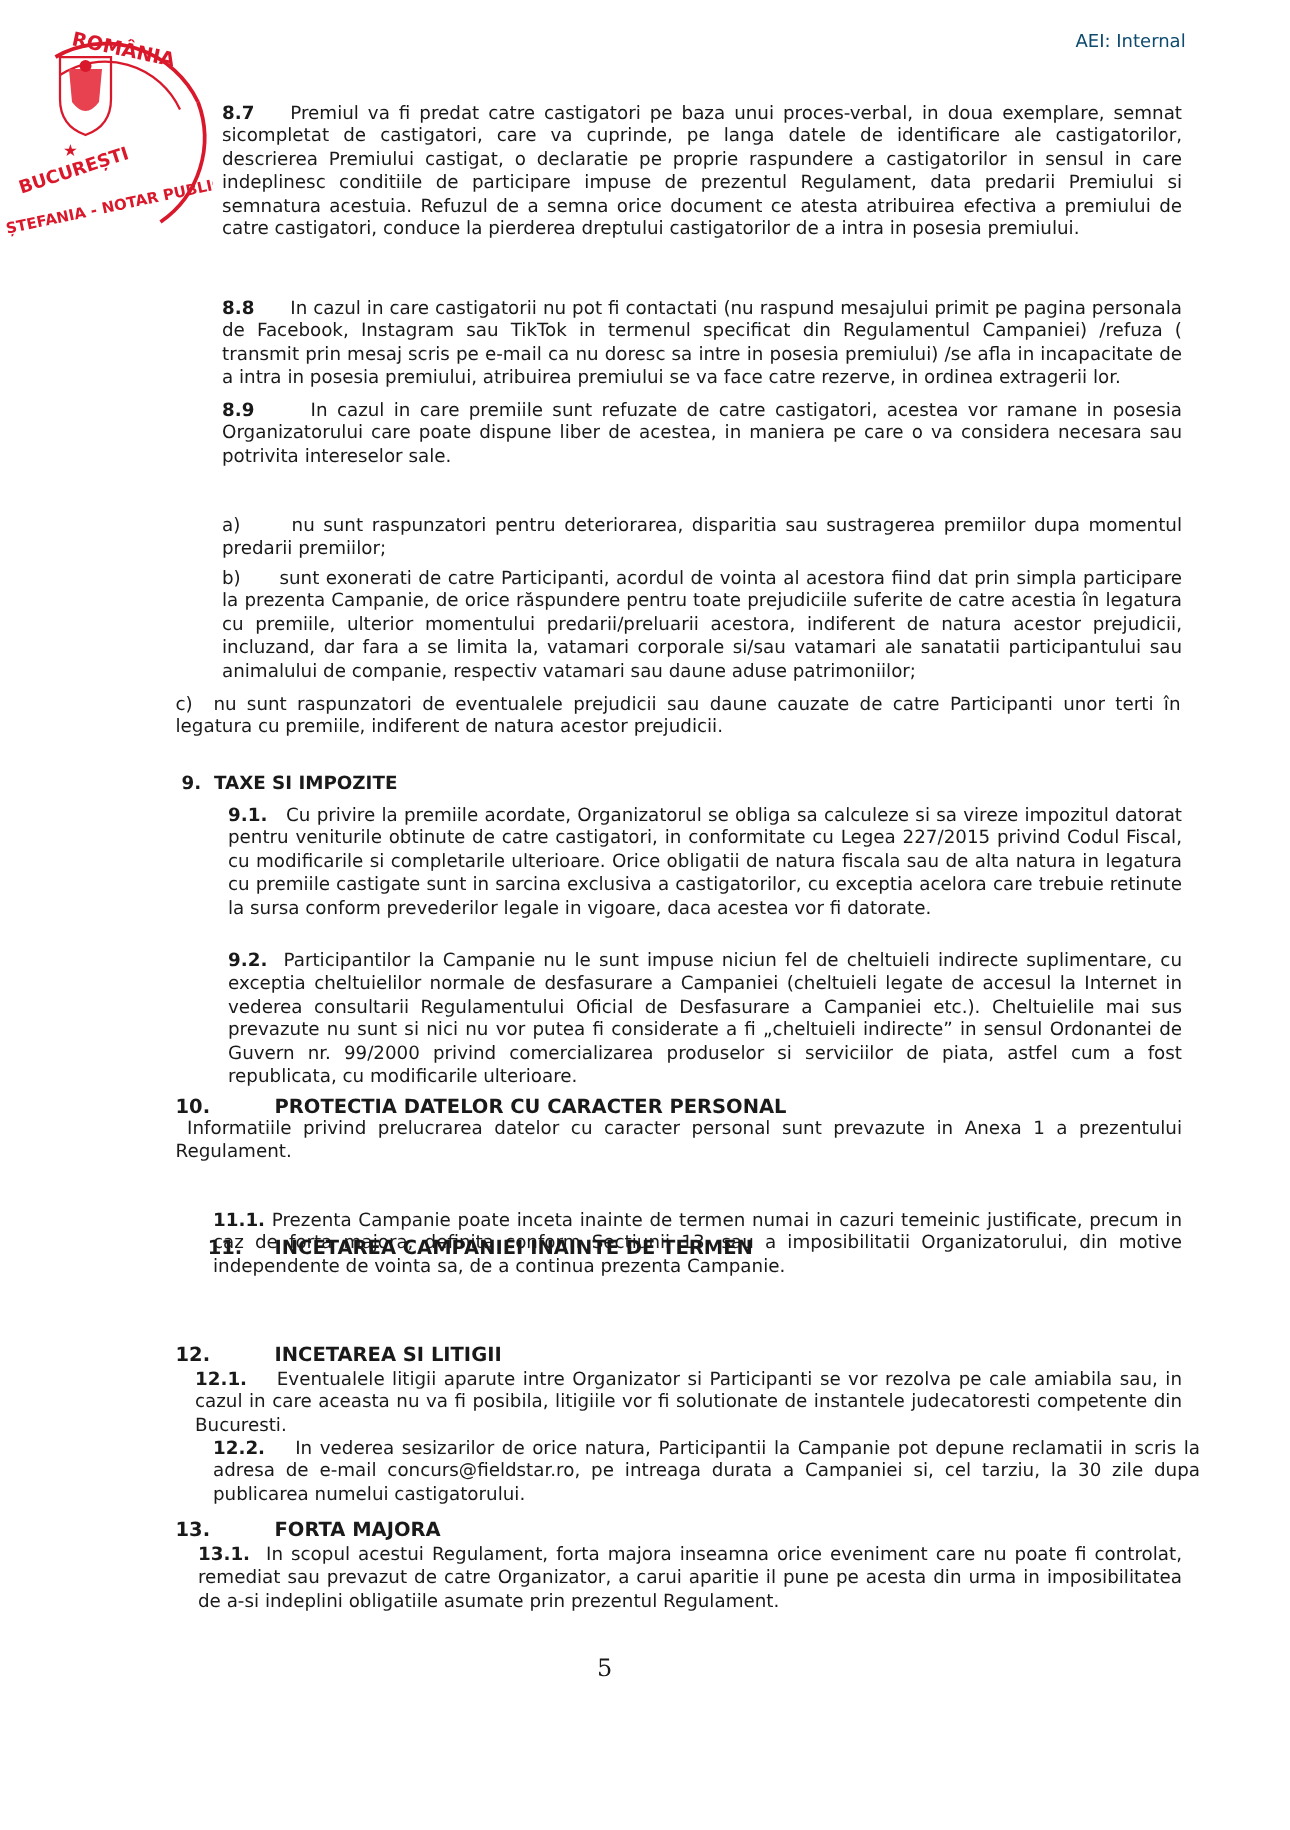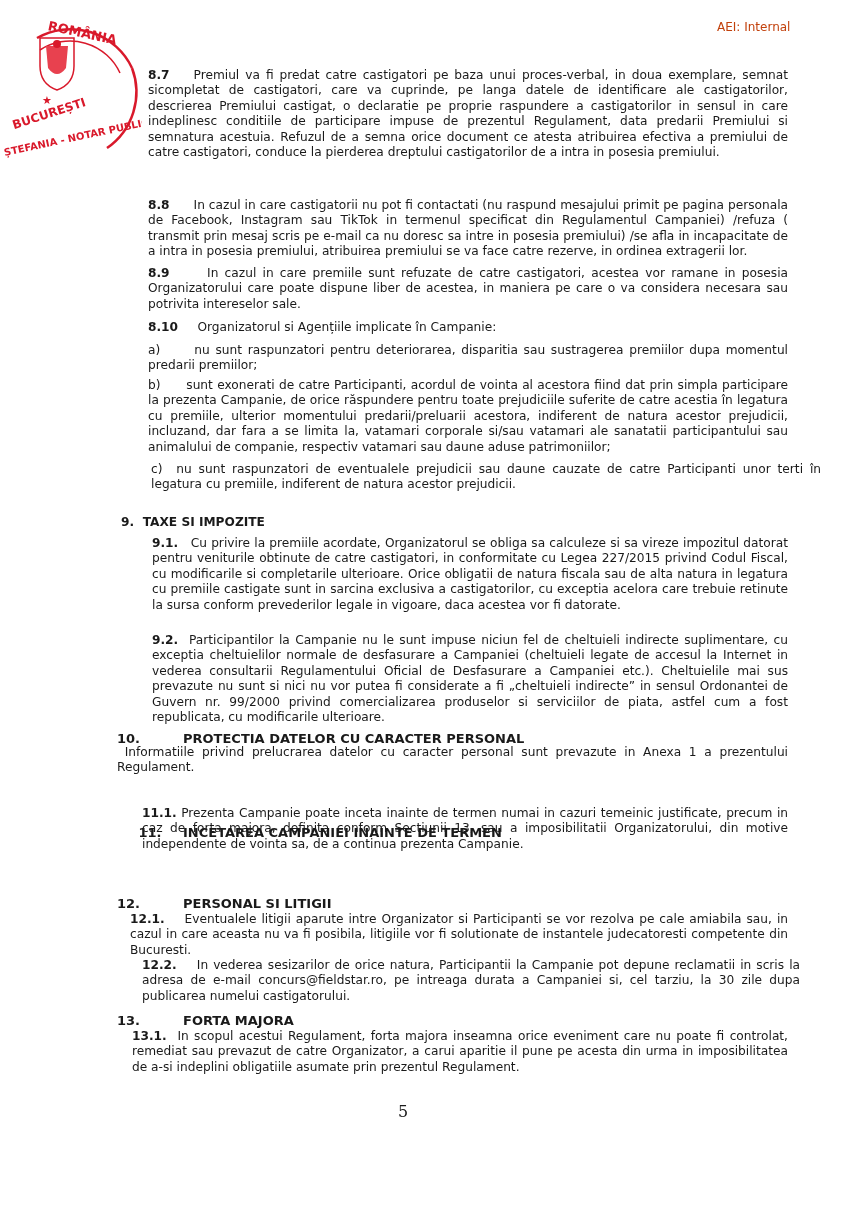--- a/index.html
+++ b/index.html
@@ -1,29 +1,29 @@
 <!DOCTYPE html>
 <html><head>
 <meta charset="utf-8">
 <style>
   html, body { margin: 0; padding: 0; background: #ffffff; }
   body { width: 860px; height: 1220px; position: relative; overflow: hidden;
          font-family: "DejaVu Sans", sans-serif; color: #1a1a1a; }
   .page { position: absolute; inset: 0; }
-  .classification { position: absolute; top: 20px; left: 717px; font-size: 12px; color: #c2410c; }
+  .classification { position: absolute; top: 20px; left: 717px; font-size: 12px; color: #0c4a6e; }
   .stamp { position: absolute; left: 2px; top: 8px; width: 140px; height: 150px; }
   .txt { position: absolute; font-size: 12.2px; line-height: 15.4px; text-align: justify; }
   .txt b, .num { font-weight: bold; }
   .p87 { left: 148px; top: 68px; width: 640px; }
   .p88 { left: 148px; top: 174px; width: 640px; margin-top: 24px; }
   .p89 { left: 148px; top: 266px; width: 640px; }
   .p810 { left: 148px; top: 320px; width: 640px; }
   .pa { left: 148px; top: 343px; width: 640px; }
   .pb { left: 148px; top: 378px; width: 640px; }
-  .pc { left: 117px; top: 462px; width: 670px; margin-left: 34px; }
+  .pc { left: 117px; top: 462px; width: 670px; }
   .h9 { position: absolute; left: 121px; top: 515px; font-size: 12.2px; font-weight: bold; }
   .p91 { left: 152px; top: 536px; width: 636px; }
   .p92 { left: 152px; top: 633px; width: 636px; }
   .h { position: absolute; font-size: 13px; font-weight: bold; }
   .h .n { display: inline-block; width: 66px; }
   .h10 { left: 117px; top: 731px; }
   .p10 { left: 117px; top: 745px; width: 671px; }
   .h11 { left: 117px; top: 825px; text-align: center; }
   .p111 { left: 142px; top: 806px; width: 646px; }
   .p112 { left: 142px; top: 852px; width: 646px; }
@@ -55,41 +55,40 @@
     <text x="2" y="140" fill="#d9192b" font-size="10" font-weight="bold" font-family="DejaVu Sans, sans-serif" transform="rotate(-12 40 140)">ȘTEFANIA - NOTAR PUBLIC</text>
     <text x="40" y="96" fill="#d9192b" font-size="11">★</text>
   </svg>
 
   <div class="txt p87"><span class="num">8.7</span>&nbsp;&nbsp;&nbsp; <span>Premiul va fi predat catre castigatori pe baza unui proces-verbal, in doua exemplare, semnat sicompletat de castigatori, care va cuprinde, pe langa datele de identificare ale castigatorilor, descrierea Premiului castigat, o declaratie pe proprie raspundere a castigatorilor in sensul in care indeplinesc conditiile de participare impuse de prezentul Regulament, data predarii Premiului si semnatura acestuia. Refuzul de a semna orice document ce atesta atribuirea efectiva a premiului de catre castigatori, conduce la pierderea dreptului castigatorilor de a intra in posesia premiului.</span></div>
 
   <div class="txt p88"><span class="num">8.8</span>&nbsp;&nbsp;&nbsp;&nbsp;&nbsp; <span>In cazul in care castigatorii nu pot fi contactati (nu raspund mesajului primit pe pagina personala de Facebook, Instagram sau TikTok in termenul specificat din Regulamentul Campaniei) /refuza ( transmit prin mesaj scris pe e-mail ca nu doresc sa intre in posesia premiului) /se afla in incapacitate de a intra in posesia premiului, atribuirea premiului se va face catre rezerve, in ordinea extragerii lor.</span></div>
 
   <div class="txt p89"><span class="num">8.9</span>&nbsp;&nbsp;&nbsp;&nbsp;&nbsp; <span>In cazul in care premiile sunt refuzate de catre castigatori, acestea vor ramane in posesia Organizatorului care poate dispune liber de acestea, in maniera pe care o va considera necesara sau potrivita intereselor sale.</span></div>
 
-  <div class="txt p810"><span class="num">8.10</span>&nbsp;&nbsp;&nbsp;&nbsp; <span>Organizatorul si Agențiile implicate în Campanie:</span></div>
 
   <div class="txt pa"><span>a)</span>&nbsp;&nbsp;&nbsp;&nbsp;&nbsp; <span>nu sunt raspunzatori pentru deteriorarea, disparitia sau sustragerea premiilor dupa momentul predarii premiilor;</span></div>
 
   <div class="txt pb"><span>b)</span>&nbsp;&nbsp;&nbsp;&nbsp;&nbsp; <span>sunt exonerati de catre Participanti, acordul de vointa al acestora fiind dat prin simpla participare la prezenta Campanie, de orice răspundere pentru toate prejudiciile suferite de catre acestia în legatura cu premiile, ulterior momentului predarii/preluarii acestora, indiferent de natura acestor prejudicii, incluzand, dar fara a se limita la, vatamari corporale si/sau vatamari ale sanatatii participantului sau animalului de companie, respectiv vatamari sau daune aduse patrimoniilor;</span></div>
 
   <div class="txt pc"><span>c)</span>&nbsp; <span>nu sunt raspunzatori de eventualele prejudicii sau daune cauzate de catre Participanti unor terti în legatura cu premiile, indiferent de natura acestor prejudicii.</span></div>
 
   <div class="h9"><span>9.</span>&nbsp; <span>TAXE SI IMPOZITE</span></div>
 
   <div class="txt p91"><span class="num">9.1.</span>&nbsp;&nbsp; <span>Cu privire la premiile acordate, Organizatorul se obliga sa calculeze si sa vireze impozitul datorat pentru veniturile obtinute de catre castigatori, in conformitate cu Legea 227/2015 privind Codul Fiscal, cu modificarile si completarile ulterioare. Orice obligatii de natura fiscala sau de alta natura in legatura cu premiile castigate sunt in sarcina exclusiva a castigatorilor, cu exceptia acelora care trebuie retinute la sursa conform prevederilor legale in vigoare, daca acestea vor fi datorate.</span></div>
 
   <div class="txt p92"><span class="num">9.2.</span>&nbsp; <span>Participantilor la Campanie nu le sunt impuse niciun fel de cheltuieli indirecte suplimentare, cu exceptia cheltuielilor normale de desfasurare a Campaniei (cheltuieli legate de accesul la Internet in vederea consultarii Regulamentului Oficial de Desfasurare a Campaniei etc.). Cheltuielile mai sus prevazute nu sunt si nici nu vor putea fi considerate a fi „cheltuieli indirecte” in sensul Ordonantei de Guvern nr. 99/2000 privind comercializarea produselor si serviciilor de piata, astfel cum a fost republicata, cu modificarile ulterioare.</span></div>
 
   <div class="h h10"><span class="n">10.</span><span>PROTECTIA DATELOR CU CARACTER PERSONAL</span></div>
   <div class="txt p10">&nbsp;<span>Informatiile privind prelucrarea datelor cu caracter personal sunt prevazute in Anexa 1 a prezentului Regulament.</span></div>
 
   <div class="h h11"><span class="n">11.</span><span>INCETAREA CAMPANIEI INAINTE DE TERMEN</span></div>
   <div class="txt p111"><span class="num">11.1.</span> <span>Prezenta Campanie poate inceta inainte de termen numai in cazuri temeinic justificate, precum in caz de forta majora, definita conform Sectiunii 13, sau a imposibilitatii Organizatorului, din motive independente de vointa sa, de a continua prezenta Campanie.</span></div>
 
-  <div class="h h12"><span class="n">12.</span><span>PERSONAL SI LITIGII</span></div>
+  <div class="h h12"><span class="n">12.</span><span>INCETAREA SI LITIGII</span></div>
   <div class="txt p121"><span class="num">12.1.</span>&nbsp;&nbsp;&nbsp; <span>Eventualele litigii aparute intre Organizator si Participanti se vor rezolva pe cale amiabila sau, in cazul in care aceasta nu va fi posibila, litigiile vor fi solutionate de instantele judecatoresti competente din Bucuresti.</span></div>
   <div class="txt p122"><span class="num">12.2.</span>&nbsp;&nbsp;&nbsp; <span>In vederea sesizarilor de orice natura, Participantii la Campanie pot depune reclamatii in scris la adresa de e-mail concurs@fieldstar.ro, pe intreaga durata a Campaniei si, cel tarziu, la 30 zile dupa publicarea numelui castigatorului.</span></div>
 
   <div class="h h13"><span class="n">13.</span><span>FORTA MAJORA</span></div>
   <div class="txt p131"><span class="num">13.1.</span>&nbsp; <span>In scopul acestui Regulament, forta majora inseamna orice eveniment care nu poate fi controlat, remediat sau prevazut de catre Organizator, a carui aparitie il pune pe acesta din urma in imposibilitatea de a-si indeplini obligatiile asumate prin prezentul Regulament.</span></div>
 
   <div class="pageno">5</div>
 </div>
 
 </body></html>

